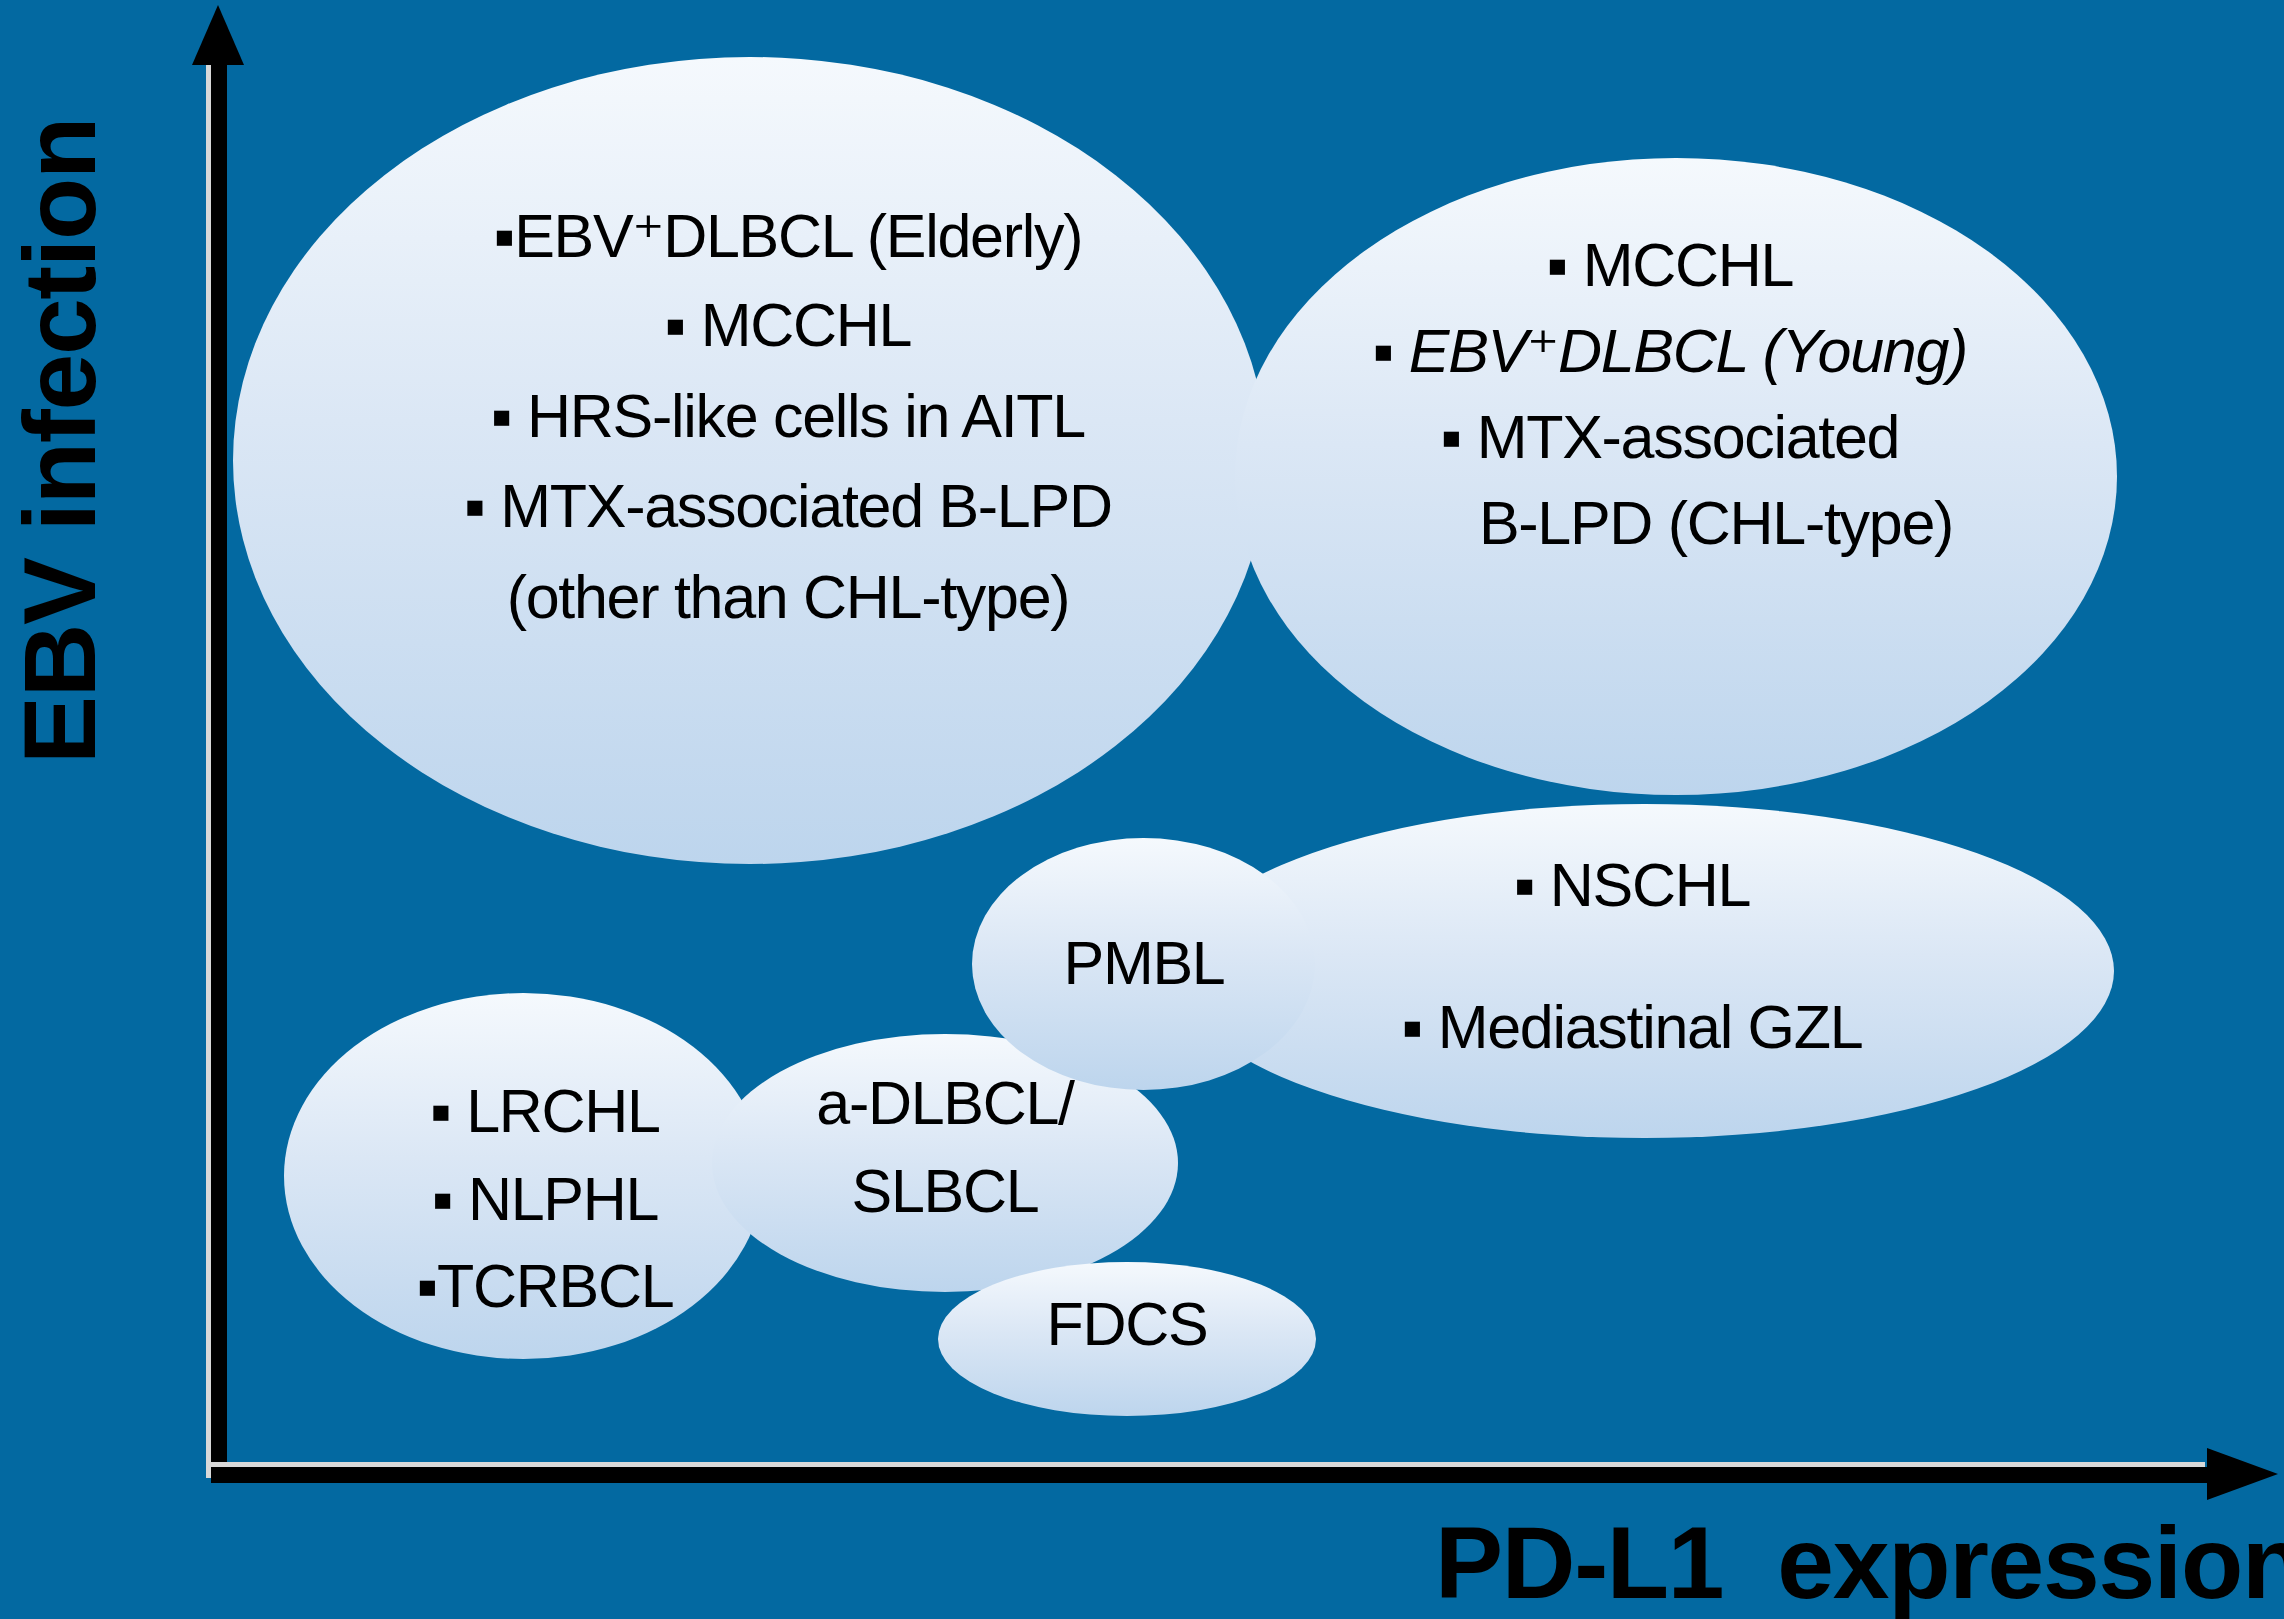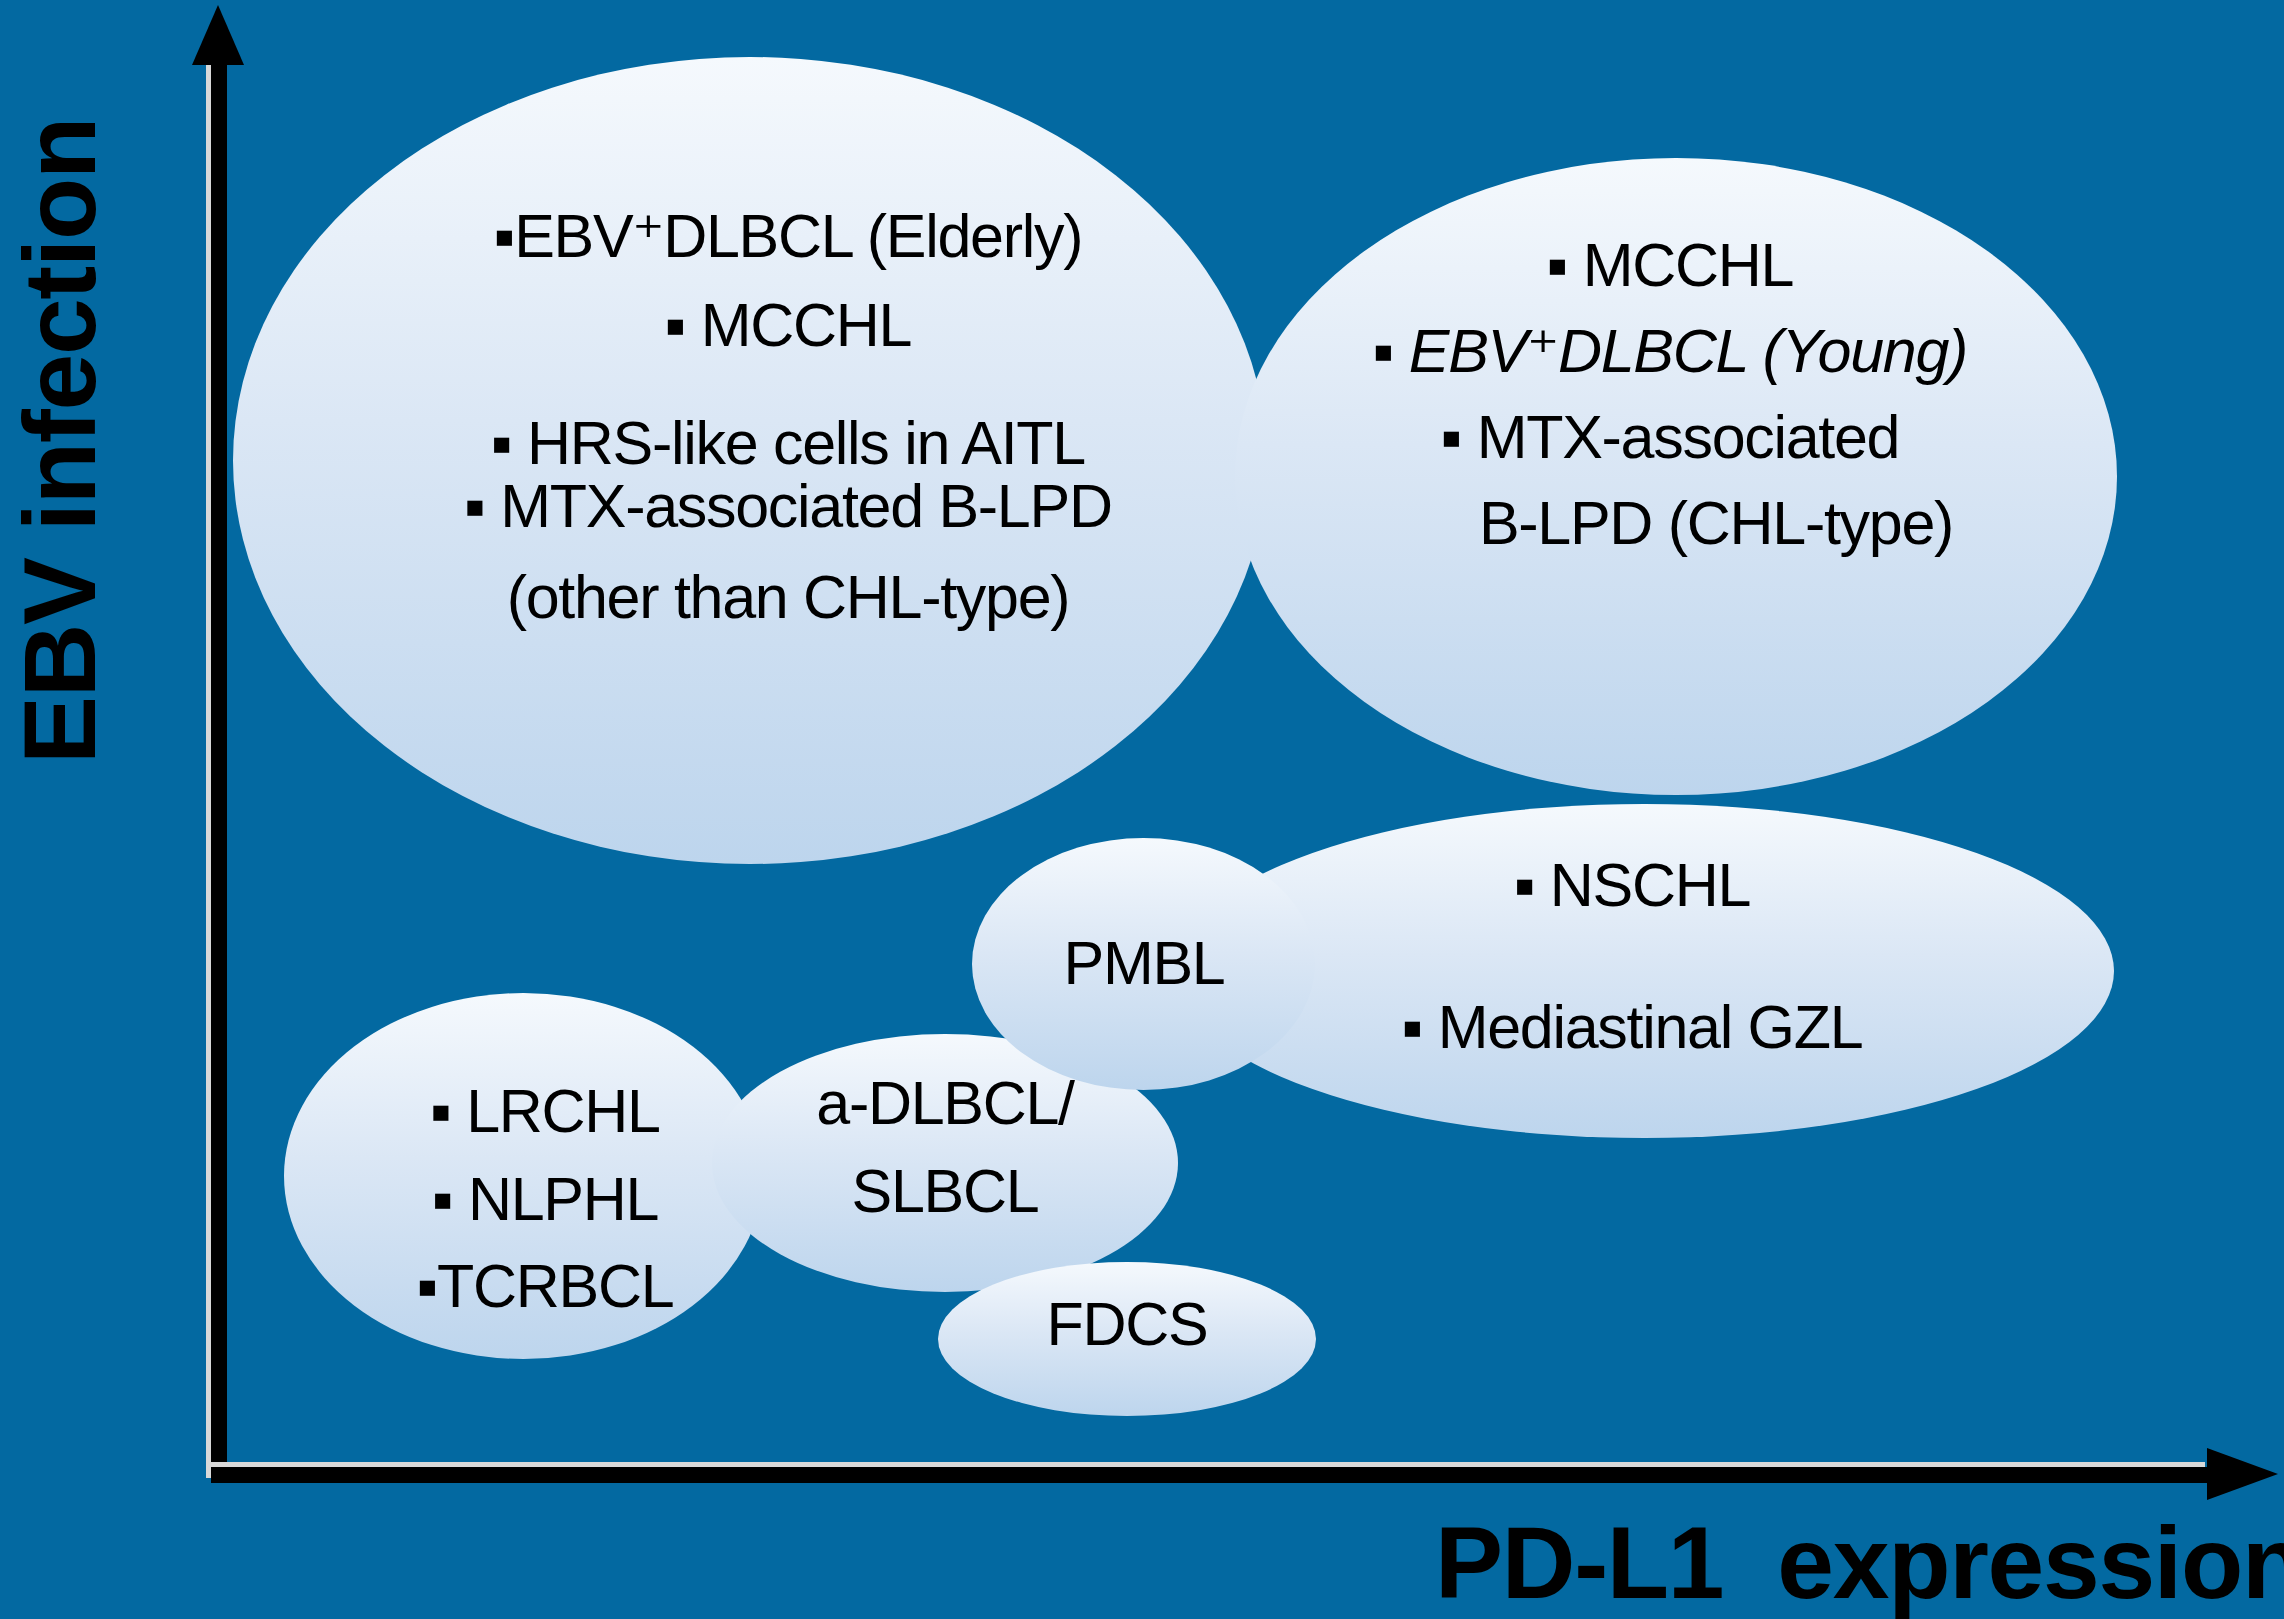--- a/index.html
+++ b/index.html
@@ -91,21 +91,21 @@
   <div class="bubble" style="left:284px; top:993px; width:479px; height:366px;"></div>
 
   <div class="bubble" style="left:712px; top:1034px; width:466px; height:258px;"></div>
 
   <div class="bubble" style="left:972px; top:838px; width:343px; height:252px;"></div>
 
   <div class="bubble" style="left:938px; top:1262px; width:378px; height:154px;"></div>
 
   <div class="line" style="left:788px; top:236px;">▪EBV⁺DLBCL (Elderly)</div>
   <div class="line" style="left:788px; top:325px;">▪ MCCHL</div>
-  <div class="line" style="left:788px; top:416px;margin-top:27px;">▪ HRS-like cells in AITL</div>
+  <div class="line" style="left:788px; top:416px;">▪ HRS-like cells in AITL</div>
   <div class="line" style="left:788px; top:506px;">▪ MTX-associated B-LPD</div>
   <div class="line" style="left:788px; top:597px;">(other than CHL-type)</div>
 
   <div class="line" style="left:1670px; top:265px;">▪ MCCHL</div>
   <div class="line" style="left:1670px; top:351px;font-style:italic;">▪ EBV⁺DLBCL (Young)</div>
   <div class="line" style="left:1670px; top:437px;">▪ MTX-associated</div>
   <div class="line" style="left:1716px; top:523px;">B-LPD (CHL-type)</div>
 
   <div class="line" style="left:1632px; top:885px;text-align:right;">▪ NSCHL</div>
   <div class="line" style="left:1632px; top:1027px;">▪ Mediastinal GZL</div>

